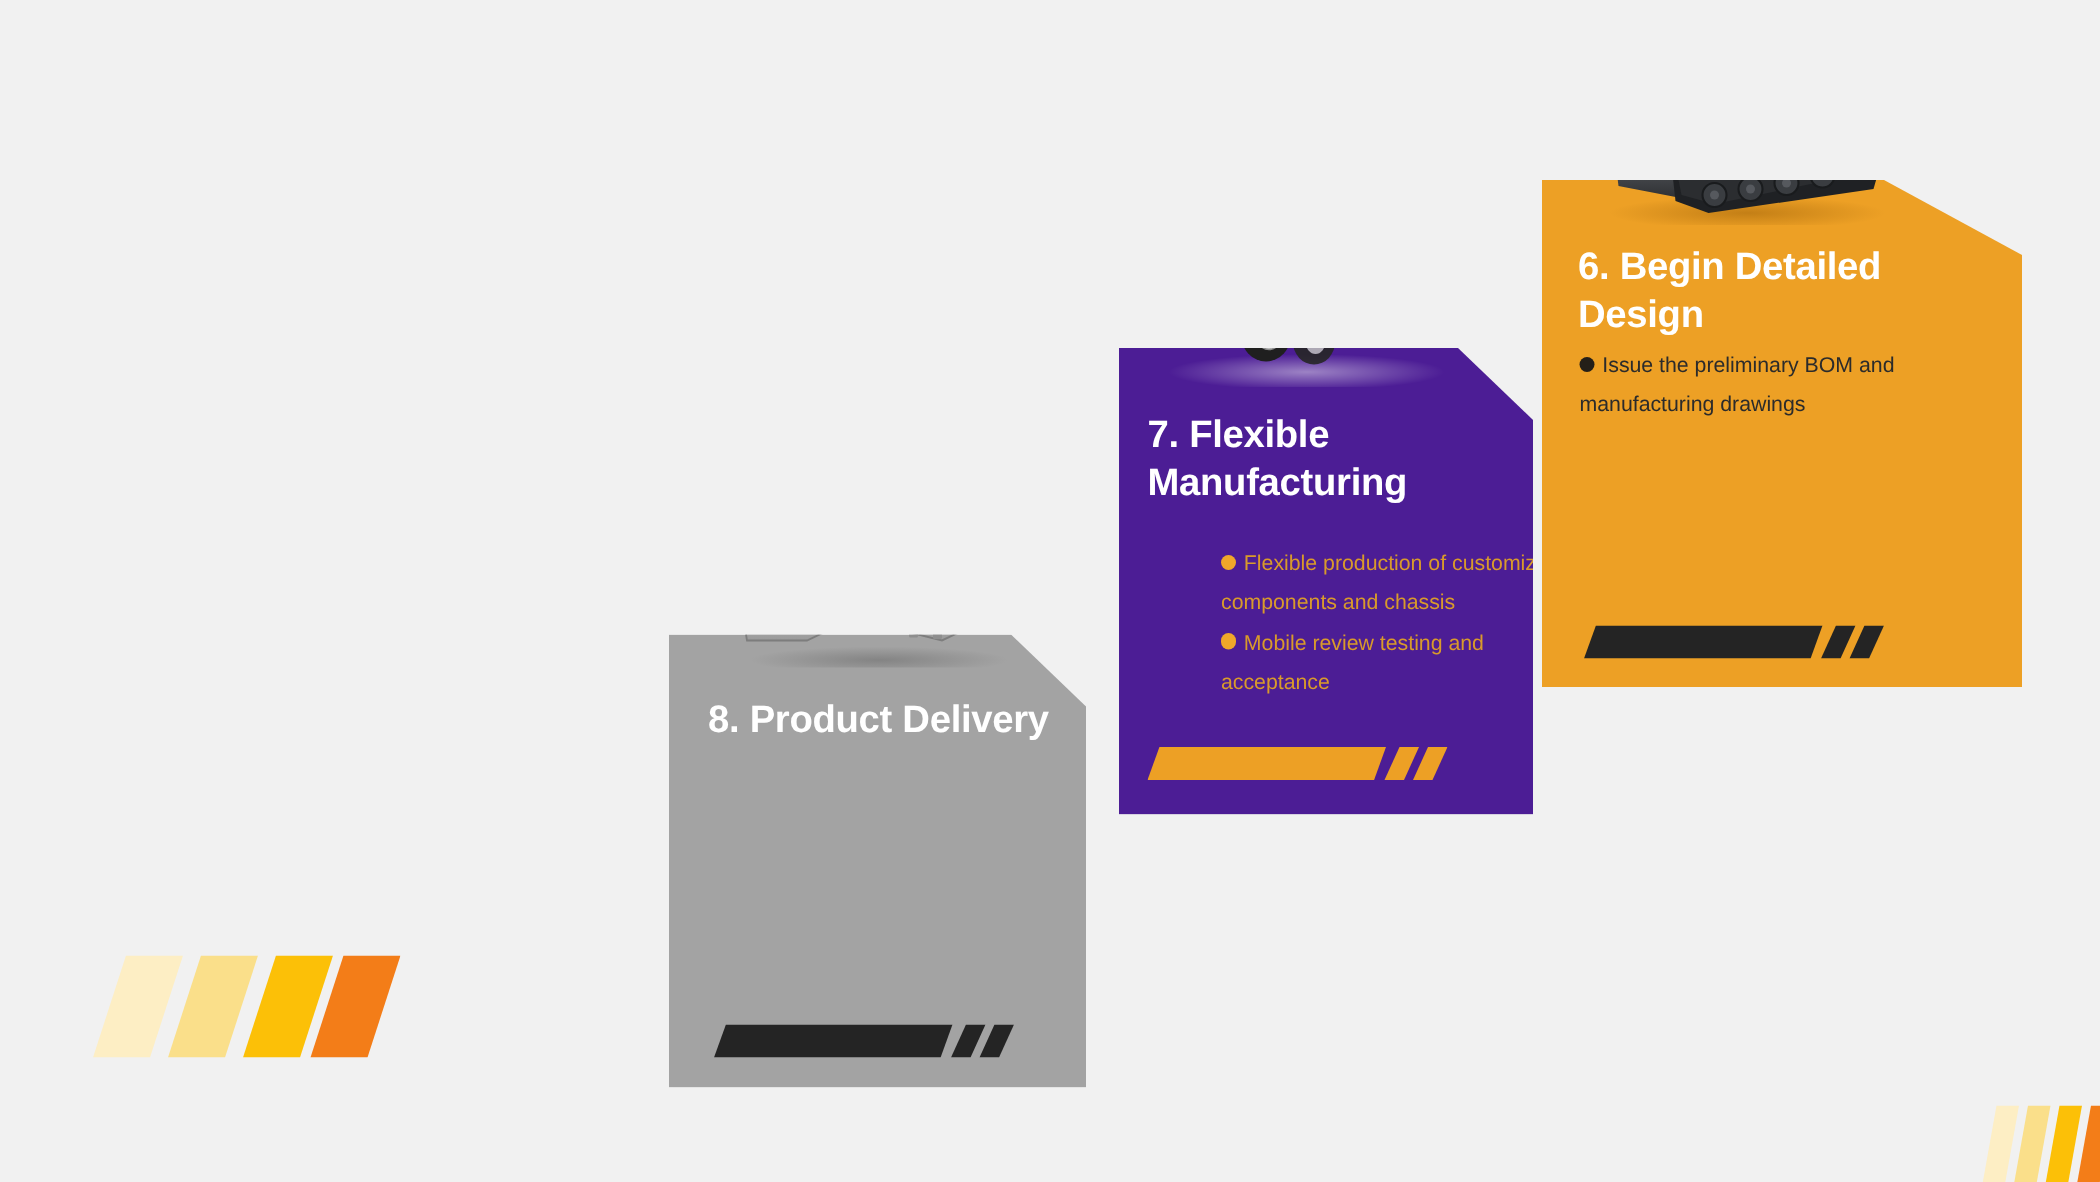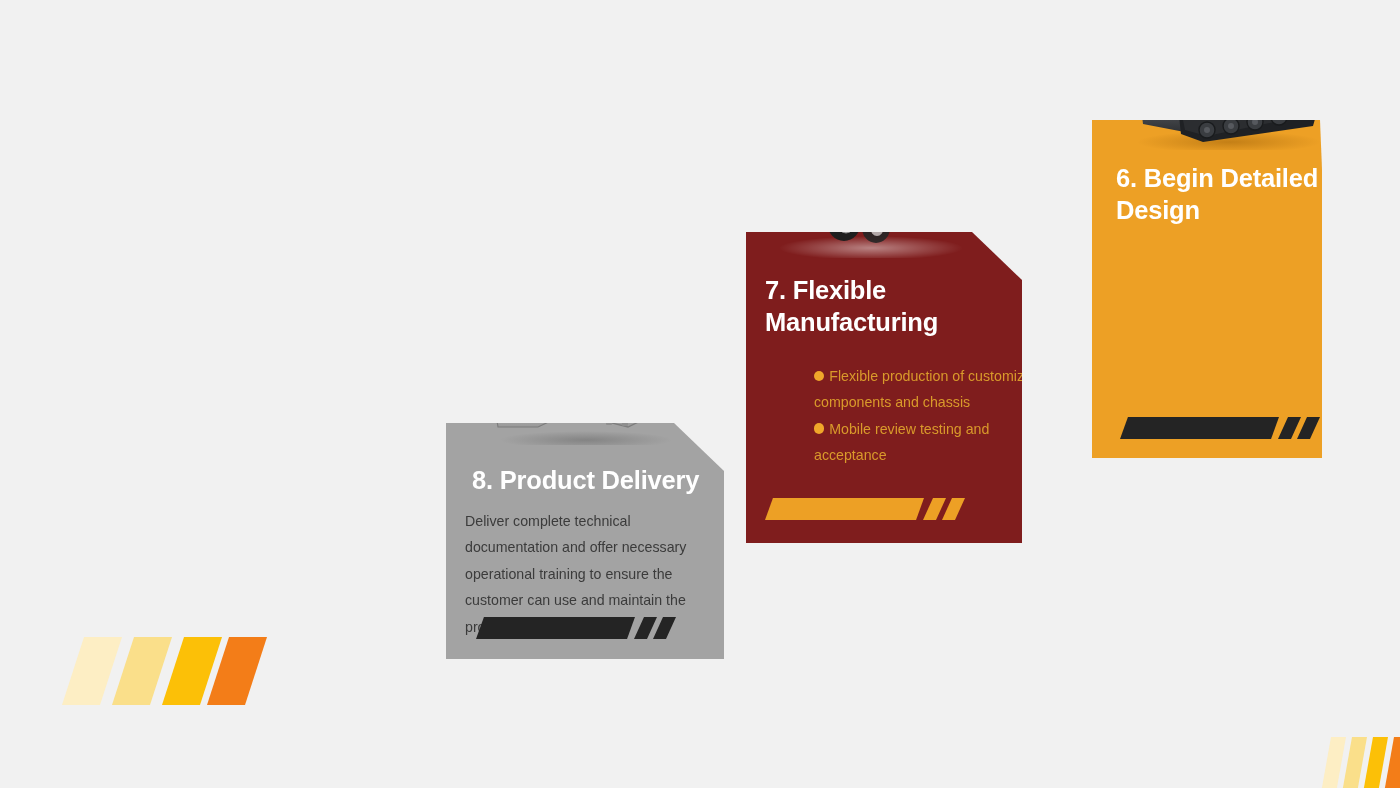--- a/index.html
+++ b/index.html
@@ -74,23 +74,23 @@
   .accent-bar svg { display: block; }
 
   
   .stripes {
     position: absolute;
   }
   .stripes svg { display: block; }
 
   
   #card-6 {
-    left: 1092px;
+    left: 1028px;
     top: 120px;
-    width: 230px;
+    width: 320px;
     height: 338px;
     background: #eda025;
     clip-path: polygon(0 0, 228px 0, 100% 50px, 100% 100%, 0 100%);
     box-shadow: 0 2px 6px rgba(0,0,0,0.10);
   }
   #card-6 .card-title {
     left: 24px;
     top: 42px;
     width: 232px;
     color: #ffffff;
@@ -118,21 +118,21 @@
     width: 200px;
     height: 22px;
   }
 
   
   #card-7 {
     left: 746px;
     top: 232px;
     width: 276px;
     height: 311px;
-    background: #7f1d1d;
+    background: #4c1d95;
     clip-path: polygon(0 0, 226px 0, 100% 48px, 100% 100%, 0 100%);
     box-shadow: 0 2px 6px rgba(0,0,0,0.12);
   }
   #card-7 .card-title {
     left: 19px;
     top: 42px;
     width: 236px;
     color: #ffffff;
     font-size: 25.5px;
     line-height: 32px;
@@ -158,21 +158,21 @@
     bottom: 23px;
     width: 200px;
     height: 22px;
   }
 
   
   #card-8 {
     left: 446px;
     top: 423px;
     width: 278px;
-    height: 236px;
+    height: 302px;
     background: #a3a3a3;
     clip-path: polygon(0 0, 228px 0, 100% 48px, 100% 100%, 0 100%);
     box-shadow: 0 2px 6px rgba(0,0,0,0.10);
   }
   #card-8 .card-title {
     left: 26px;
     top: 41px;
     width: 244px;
     color: #ffffff;
     font-size: 25.5px;
@@ -285,21 +285,20 @@
           <rect x="146" y="76" width="6" height="5" rx="1"></rect>
           <rect x="160" y="69" width="6" height="5" rx="1"></rect>
           <rect x="174" y="62" width="6" height="5" rx="1"></rect>
           <rect x="188" y="54" width="6" height="5" rx="1"></rect>
         </g>
       </svg>
     </div>
 
     <div class="card-body">
       <h2 class="card-title">8. Product Delivery</h2>
-      <p class="card-text">Deliver complete technical documentation and offer necessary operational training to ensure the customer can use and maintain the product effectively.</p>
       <div class="accent-bar">
         <svg viewBox="0 0 200 22" width="200" height="22">
           <polygon points="10,0 200,0 190,22 0,22" fill="#242424" transform="translate(0,0) scale(0.795,1)"></polygon>
           <polygon points="168,0 181,0 171,22 158,22" fill="#242424"></polygon>
           <polygon points="187,0 200,0 190,22 177,22" fill="#242424"></polygon>
         </svg>
       </div>
     </div>
   </div>
 
@@ -442,20 +441,21 @@
         </g>
 
         <polygon points="36,50 48,44 52,50 40,56" fill="#8d9096" opacity="0.65"></polygon>
         <polygon points="150,16 176,26 170,30 146,21" fill="#7b7e84" opacity="0.5"></polygon>
       </svg>
     </div>
 
     <div class="card-body">
       <h2 class="card-title">6. Begin Detailed Design</h2>
       <ul class="bullet-list">
+        <li class="bullet-item"><span class="bullet-dot"></span><span>Issue the preliminary BOM and manufacturing drawings</span></li>
       </ul>
       <div class="accent-bar">
         <svg viewBox="0 0 200 22" width="200" height="22">
           <polygon points="10,0 200,0 190,22 0,22" fill="#242424" transform="translate(0,0) scale(0.795,1)"></polygon>
           <polygon points="168,0 181,0 171,22 158,22" fill="#242424"></polygon>
           <polygon points="187,0 200,0 190,22 177,22" fill="#242424"></polygon>
         </svg>
       </div>
     </div>
   </div>

